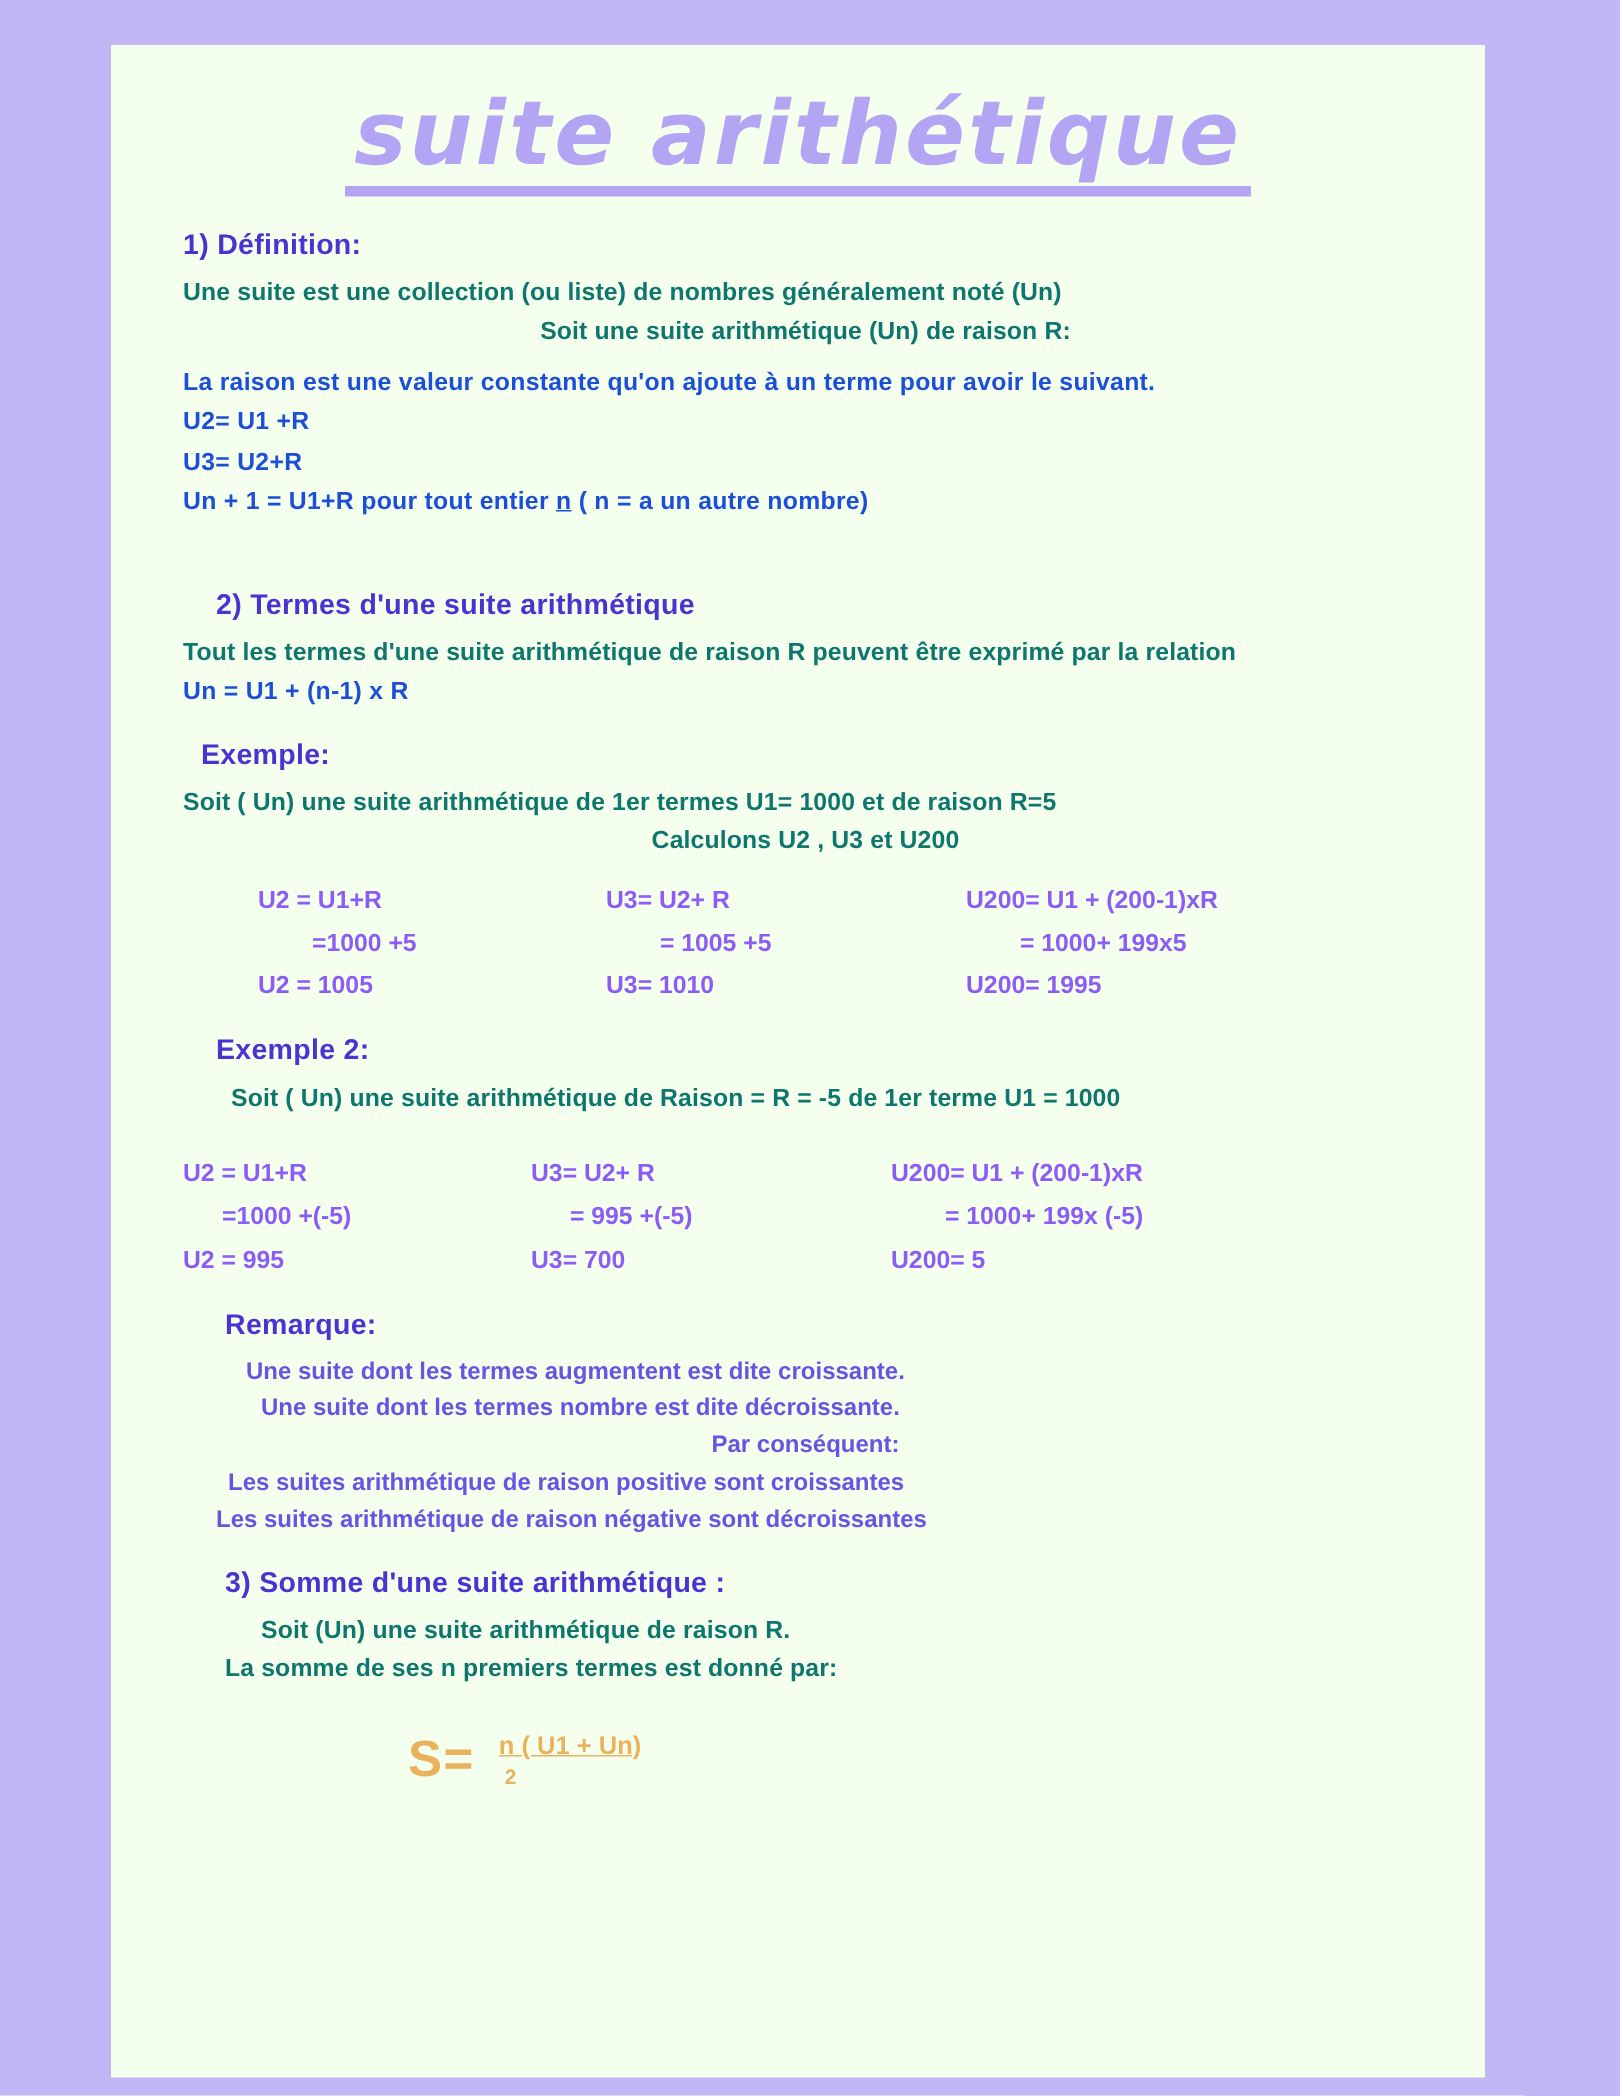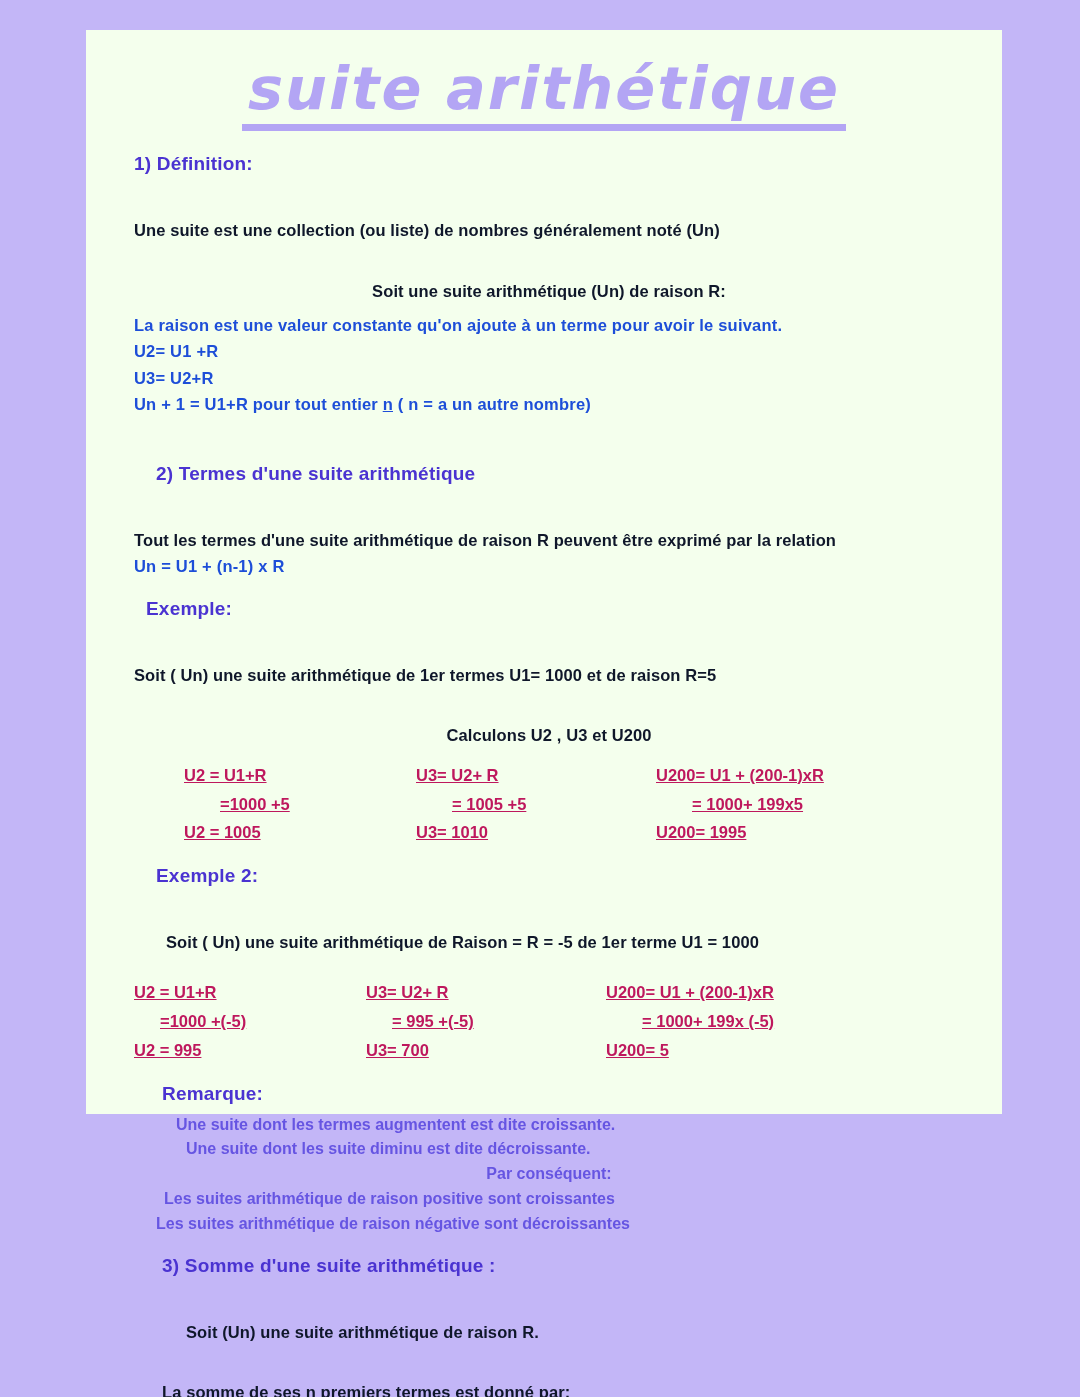--- a/index.html
+++ b/index.html
@@ -8,24 +8,24 @@
   }
   body {
     width: 1080px;
     height: 1397px;
     background: #c3b6f7;
     font-family: "Liberation Sans", sans-serif;
     overflow: hidden;
   }
   .page {
     position: absolute;
-    left: 86px;
+    left: 74px;
     top: 30px;
     width: 916px;
-    height: 1084px;
+    height: 1355px;
     background: #f4ffed;
   }
   .inner {
     position: relative;
     width: 100%;
     height: 100%;
     padding: 0;
   }
 
   
@@ -51,26 +51,25 @@
     margin-top: 22px;
   }
 
   .h-purple {
     color: #4a33d1;
     font-weight: bold;
     font-size: 19px;
     letter-spacing: .2px;
   }
   .t-purple {
-    color: #0f172a;
+    color: #0f766e;
     font-weight: bold;
     font-size: 16.5px;
     letter-spacing: .1px;
     line-height: 1.55;
-    margin-top: 35px;
   }
   .t-purple-dark {
     color: #6655e2;
     font-weight: bold;
     font-size: 16px;
     line-height: 1.55;
   }
   .t-orange {
     color: #1d4ed8;
     font-weight: bold;
@@ -85,24 +84,23 @@
   .sec-gap { height: 18px; }
   .sm-gap { height: 8px; }
 
   .cols {
     display: flex;
     width: 100%;
     margin-top: 12px;
   }
   .cols .col {
     font-size: 16.5px;
-    color: #be185d;
+    color: #8b5cf6;
     font-weight: bold;
     line-height: 1.75;
-    text-decoration: underline;
   }
   .ex1 .col:nth-child(1) { width: 232px; padding-left: 50px; }
   .ex1 .col:nth-child(2) { width: 240px; }
   .ex1 .col:nth-child(3) { width: auto; }
   .ex2 .col:nth-child(1) { width: 232px; padding-left: 0px; }
   .ex2 .col:nth-child(2) { width: 240px; }
   .ex2 .col:nth-child(3) { width: auto; }
   .ind { display:block; }
   .ind.p1 { padding-left: 26px; }
   .ind.p2 { padding-left: 36px; }
@@ -208,21 +206,21 @@
         <span class="ind p2">= 1000+ 199x (-5)</span>
         <span class="ind">U200=     5</span>
       </div>
     </div>
 
     <div class="sec-gap"></div>
 
     <div class="h-purple" style="padding-left:28px">Remarque:</div>
     <div class="sm-gap"></div>
     <div class="t-purple-dark" style="padding-left:42px">Une suite dont les termes augmentent est dite croissante.</div>
-    <div class="t-purple-dark" style="padding-left:52px">Une suite dont les suite diminu est dite décroissante.</div>
+    <div class="t-purple-dark" style="padding-left:52px">Une suite dont les termes nombre est dite décroissante.</div>
     <div class="t-purple-dark center">Par conséquent:</div>
     <div class="t-purple-dark" style="padding-left:30px">Les suites arithmétique de raison positive sont croissantes</div>
     <div class="t-purple-dark" style="padding-left:22px">Les suites arithmétique de raison négative sont décroissantes</div>
 
     <div class="sec-gap"></div>
 
     <div class="h-purple" style="padding-left:28px">3) Somme d'une suite arithmétique :</div>
     <div class="sm-gap"></div>
     <div class="t-purple" style="padding-left:52px">Soit (Un) une suite arithmétique de raison R.</div>
     <div class="t-purple" style="padding-left:28px">La somme de ses n premiers termes est donné par:</div>

